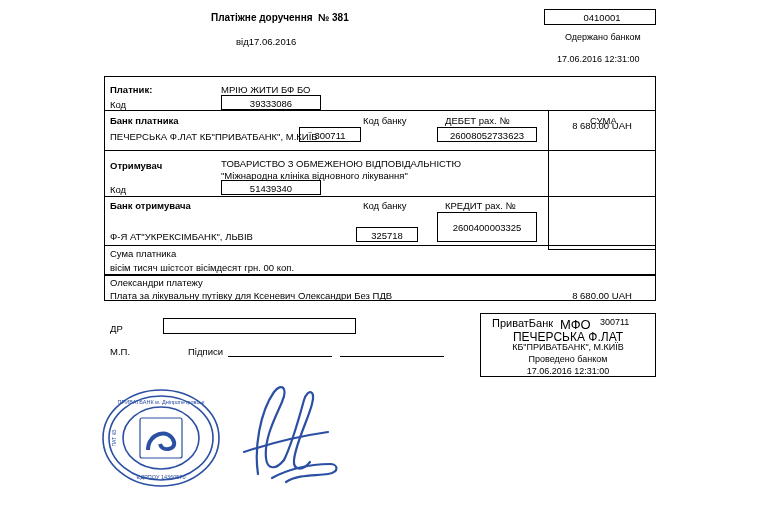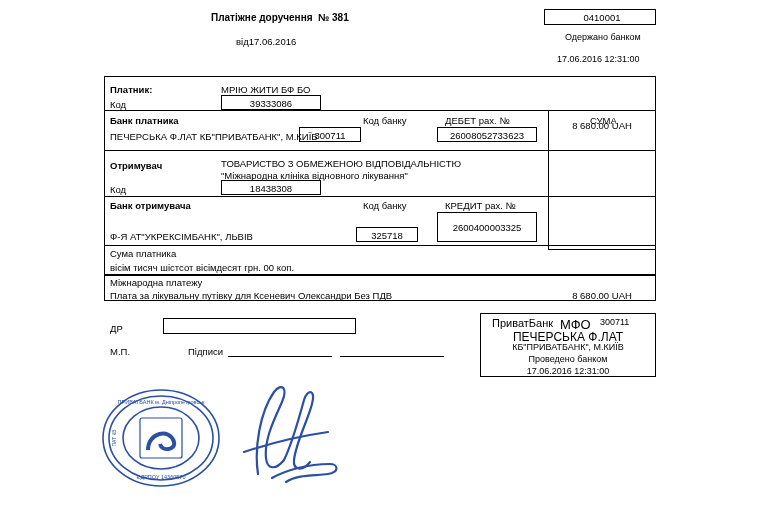--- a/index.html
+++ b/index.html
@@ -165,38 +165,38 @@
   <div class="abs t" id="debet">26008052733623</div>
 
   <div class="box" id="suma-box"></div>
   <div class="abs t" id="suma-amount">8 680.00 UAH</div>
 
   <div class="abs t bold" id="lbl-receiver">Отримувач</div>
   <div class="abs t" id="receiver-name1">ТОВАРИСТВО З ОБМЕЖЕНОЮ ВІДПОВІДАЛЬНІСТЮ</div>
   <div class="abs t" id="receiver-name2">"Міжнародна клініка відновного лікування"</div>
   <div class="abs t" id="lbl-code2">Код</div>
   <div class="box" id="receiver-code-box"></div>
-  <div class="abs t" id="receiver-code">18438308</div>
+  <div class="abs t" id="receiver-code">51439340</div>
 
   <div class="abs t bold" id="lbl-bank-receiver">Банк отримувача</div>
   <div class="abs t" id="lbl-bankcode2">Код банку</div>
   <div class="abs t" id="lbl-kredit">КРЕДИТ рах. №</div>
 
   <div class="abs t" id="receiver-bank">Ф-Я АТ"УКРЕКСІМБАНК", ЛЬВІВ</div>
   <div class="box" id="bankcode2-box"></div>
   <div class="abs t" id="bankcode2">325718</div>
   <div class="box" id="kredit-box"></div>
   <div class="abs t" id="kredit">2600400003325</div>
 
   <div class="box" id="amountwords-frame"></div>
   <div class="abs t" id="lbl-amountwords">Сума платника</div>
   <div class="abs t" id="amountwords">вісім тисяч шістсот вісімдесят грн. 00 коп.</div>
 
   <div class="box" id="purpose-frame"></div>
-  <div class="abs t" id="lbl-purpose">Міжнародна платежу</div>
+  <div class="abs t" id="lbl-purpose">Олександри платежу</div>
   <div class="abs t" id="purpose-text">Плата за лікувальну путівку для Ксеневич Олександри Без ПДВ</div>
   <div class="abs t" id="purpose-amount">8 680.00 UAH</div>
 
   <div class="abs t" id="lbl-dr">ДР</div>
   <div class="box" id="dr-box"></div>
   <div class="abs t" id="lbl-mp">М.П.</div>
   <div class="abs t" id="lbl-signatures">Підписи</div>
   <div class="hr" id="sig-line1"></div>
   <div class="hr" id="sig-line2"></div>
 

